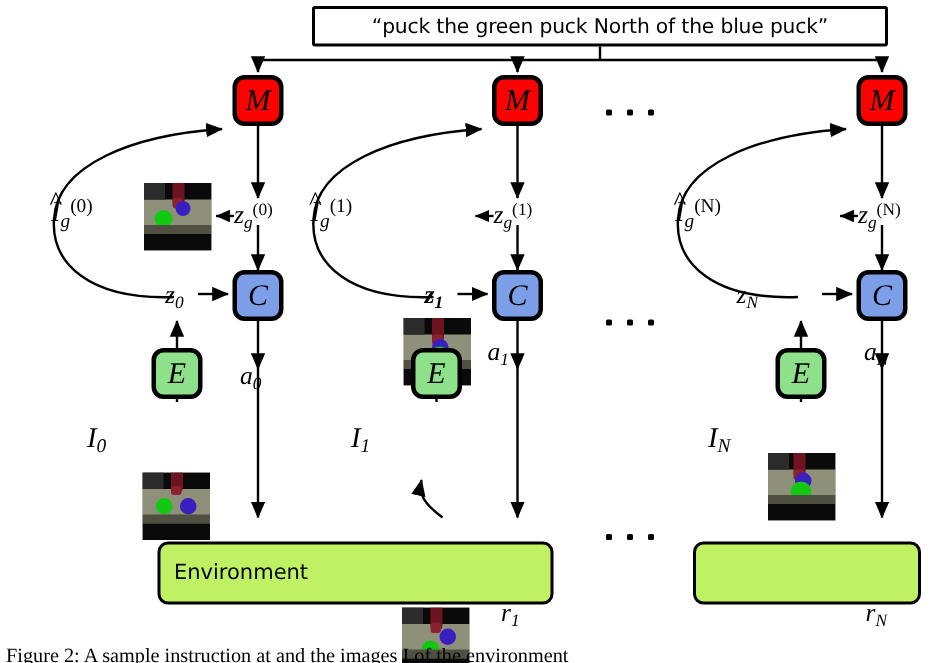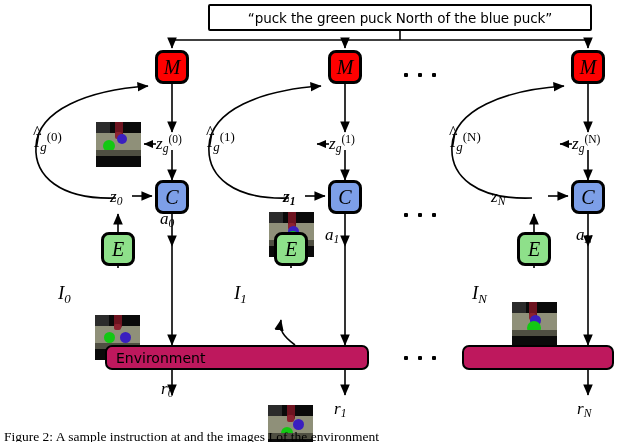--- a/index.html
+++ b/index.html
@@ -37,23 +37,23 @@
   .th-table{position:absolute;left:0;top:11px;width:100%;height:23px;background:#8f9079;}
   .th-arm{position:absolute;background:#6d1420;border-radius:0 0 4px 4px;}
   .th-armtip{position:absolute;background:#8c2230;border-radius:2px;}
   .th-puck{position:absolute;border-radius:50%;}
   .pk-green{background:#13c813;}
   .pk-blue{background:#3a1fc0;}
   .th-dark{position:absolute;background:#2b2b2b;}
 
   
   .envbar{
-    position:absolute;height:25px;border:2.5px solid #000;border-radius:7px;
-    background:#be185d;box-sizing:border-box;
-    display:flex;align-items:center;
+    position:absolute;height:42px;border:2.5px solid #000;border-radius:7px;
+    background:#bef264;box-sizing:border-box;
+    display:flex;align-items:center;margin-top:16px;
   }
   .envbar span{
     font-family:"DejaVu Sans",sans-serif;font-size:14px;padding-left:9px;color:#000;
   }
 
   
   .lbl{position:absolute;font-family:"Liberation Serif",serif;font-style:italic;
        white-space:nowrap;line-height:1;}
   .lbl .sub{font-size:0.68em;font-style:italic;vertical-align:-0.28em;margin-left:0px;}
   .lbl .sup{font-size:0.68em;font-style:normal;vertical-align:0.5em;margin-left:0px;}
@@ -167,21 +167,21 @@
   </div>
   <div class="lbl mid" style="left:156px;top:134px;">
     <span>z</span><span class="sub">g</span><span class="sup">(0)</span>
   </div>
   <div class="node mod c" style="left:155px;top:180px;">
     <span>C</span>
   </div>
   <div class="lbl mid" style="left:110px;top:188px;">
     <span>z</span><span class="sub">0</span>
   </div>
-  <div class="lbl mid" style="left:160px;top:210px;">
+  <div class="lbl mid" style="left:160px;top:242px;">
     <span>a</span><span class="sub">0</span>
   </div>
   <div class="node mod e" style="left:101px;top:232px;">
     <span>E</span>
   </div>
   <div class="node thumb" style="left:95px;top:270px;">
     <div class="th-table"></div>
     <div class="th-bandtop"></div>
     <div class="th-dark" style="left:0;top:0;width:14px;height:11px;"></div>
     <div class="th-arm" style="left:19px;top:0;width:8px;height:14px;"></div>

